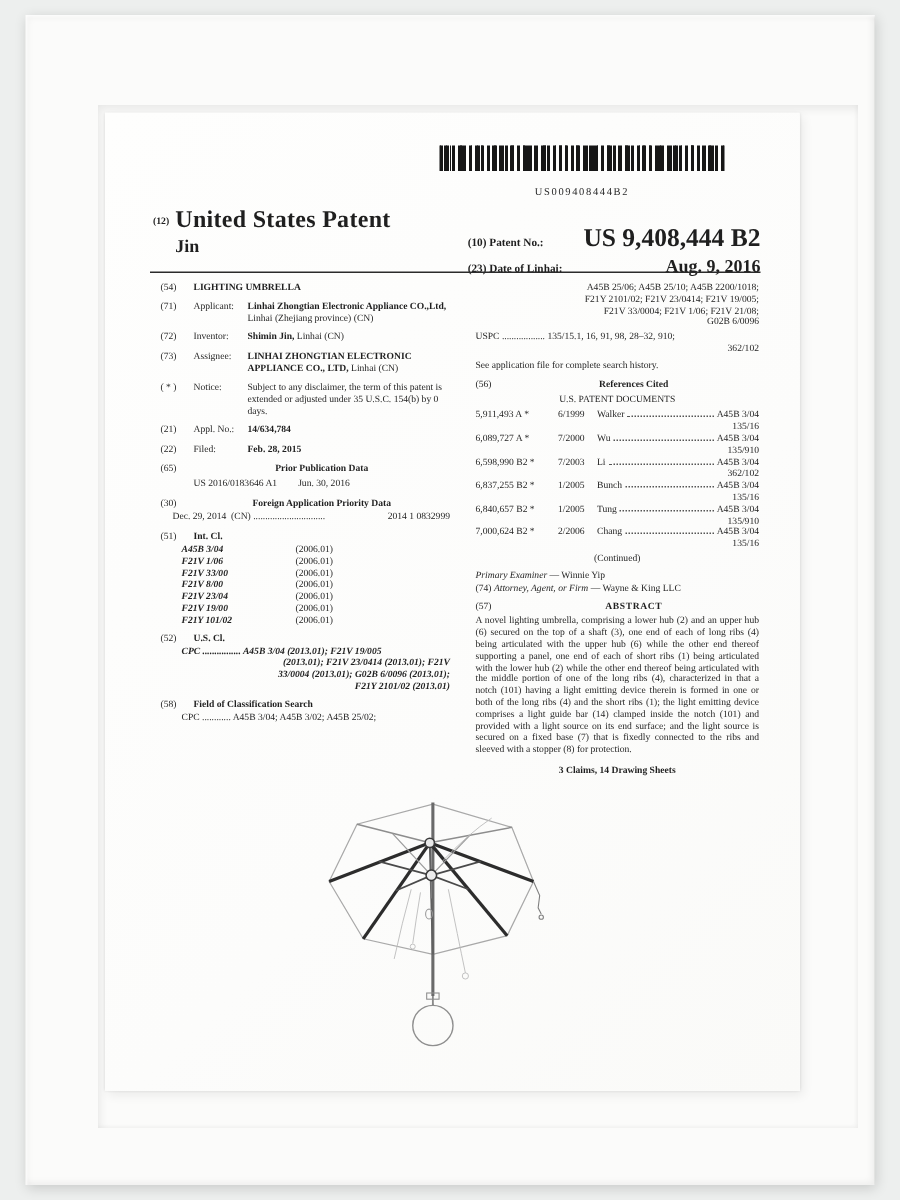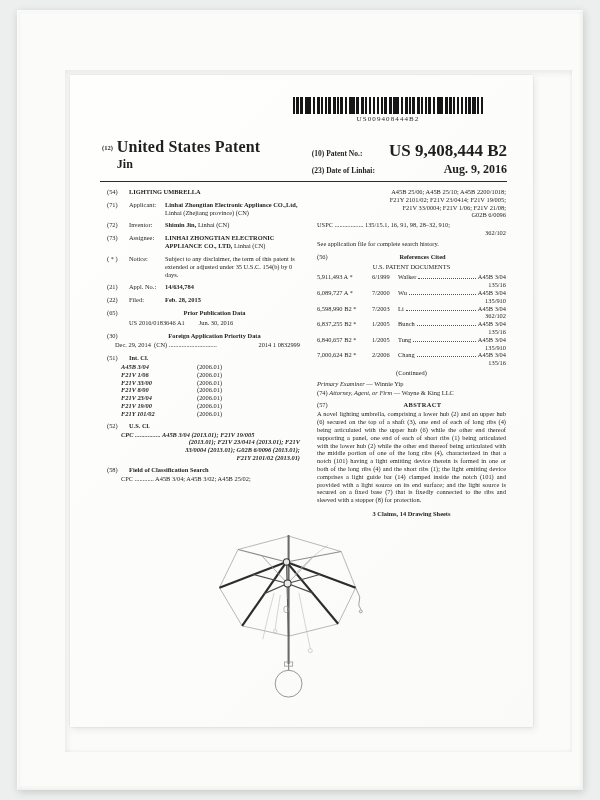--- a/index.html
+++ b/index.html
@@ -31,28 +31,28 @@
   }
   
   .barcode-wrap{position:absolute;left:222px;top:22px;width:192px;text-align:center;}
   .barcode-bars{
     height:17px;width:190px;margin:0 auto;
     background:
       repeating-linear-gradient(90deg,#161616 0 2px,rgba(0,0,0,0) 2px 4px),
       repeating-linear-gradient(90deg,#161616 0 1px,rgba(0,0,0,0) 1px 7px),
       repeating-linear-gradient(90deg,rgba(0,0,0,0) 0 3px,#161616 3px 5px,rgba(0,0,0,0) 5px 11px);
   }
-  .barcode-text{font-size:7px;letter-spacing:1.1px;margin-top:1px;color:#2a2a2a;}
+  .barcode-text{font-size:7px;letter-spacing:1.1px;margin-top:10px;color:#2a2a2a;}
   
   .header{position:absolute;left:32px;top:64px;right:26px;display:flex;justify-content:space-between;}
   .h-left{display:flex;gap:4px;}
   .h-num{font-size:6.5px;font-weight:bold;margin-top:5px;}
   .h-title{font-size:16px;font-weight:bold;letter-spacing:.2px;line-height:1;}
   .h-surname{font-size:12px;font-weight:bold;margin-top:2px;}
-  .h-right{display:grid;grid-template-columns:auto auto;column-gap:14px;row-gap:1px;align-items:baseline;margin-top:2px;}
+  .h-right{display:grid;grid-template-columns:auto auto;column-gap:14px;row-gap:1px;align-items:baseline;margin-top:10px;}
   .h-lab{font-size:7.5px;font-weight:bold;white-space:nowrap;}
   .h-val1{font-size:17px;font-weight:bold;text-align:right;white-space:nowrap;}
   .h-val2{font-size:12px;font-weight:bold;text-align:right;white-space:nowrap;}
   .rule{position:absolute;left:30px;top:106px;right:26px;height:1.4px;background:#2b2b2b;}
   
   .cols{position:absolute;left:37px;top:113px;right:27px;display:flex;gap:17px;
         font-size:6.4px;line-height:1.22;}
   .col-l{width:193px;flex:none;}
   .col-r{flex:1;min-width:0;}
   .sec{display:flex;margin-bottom:5px;}

